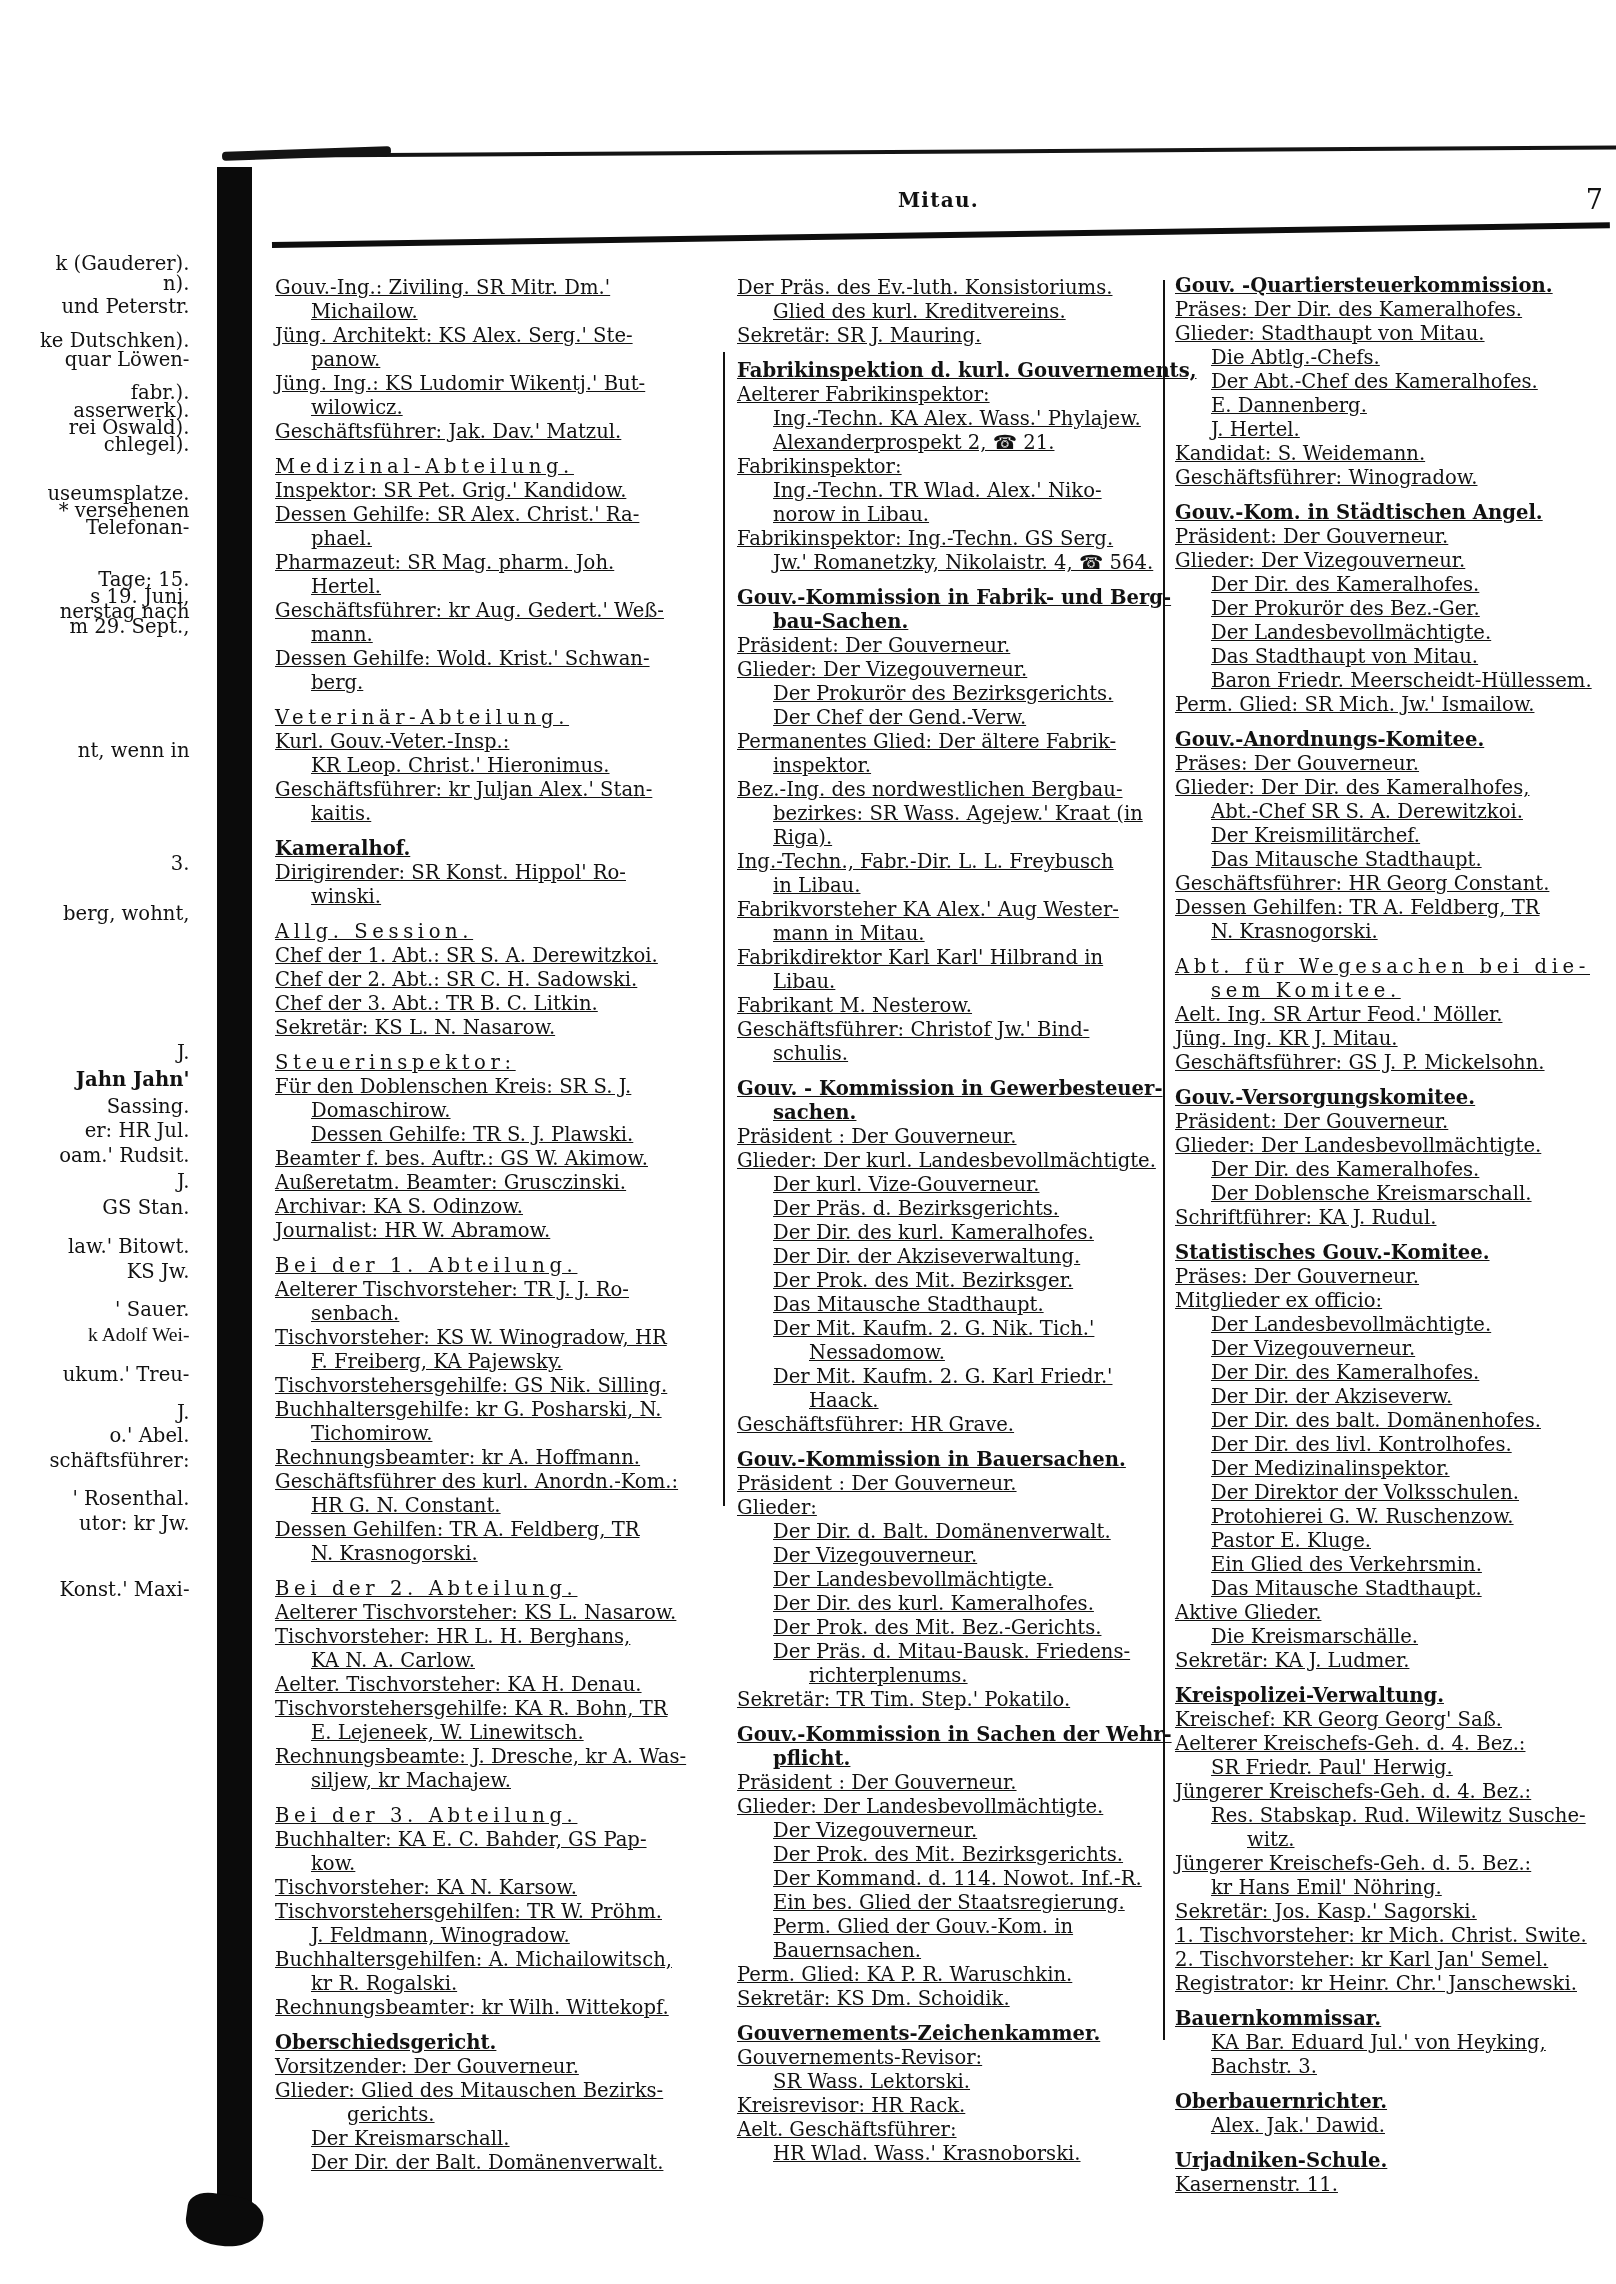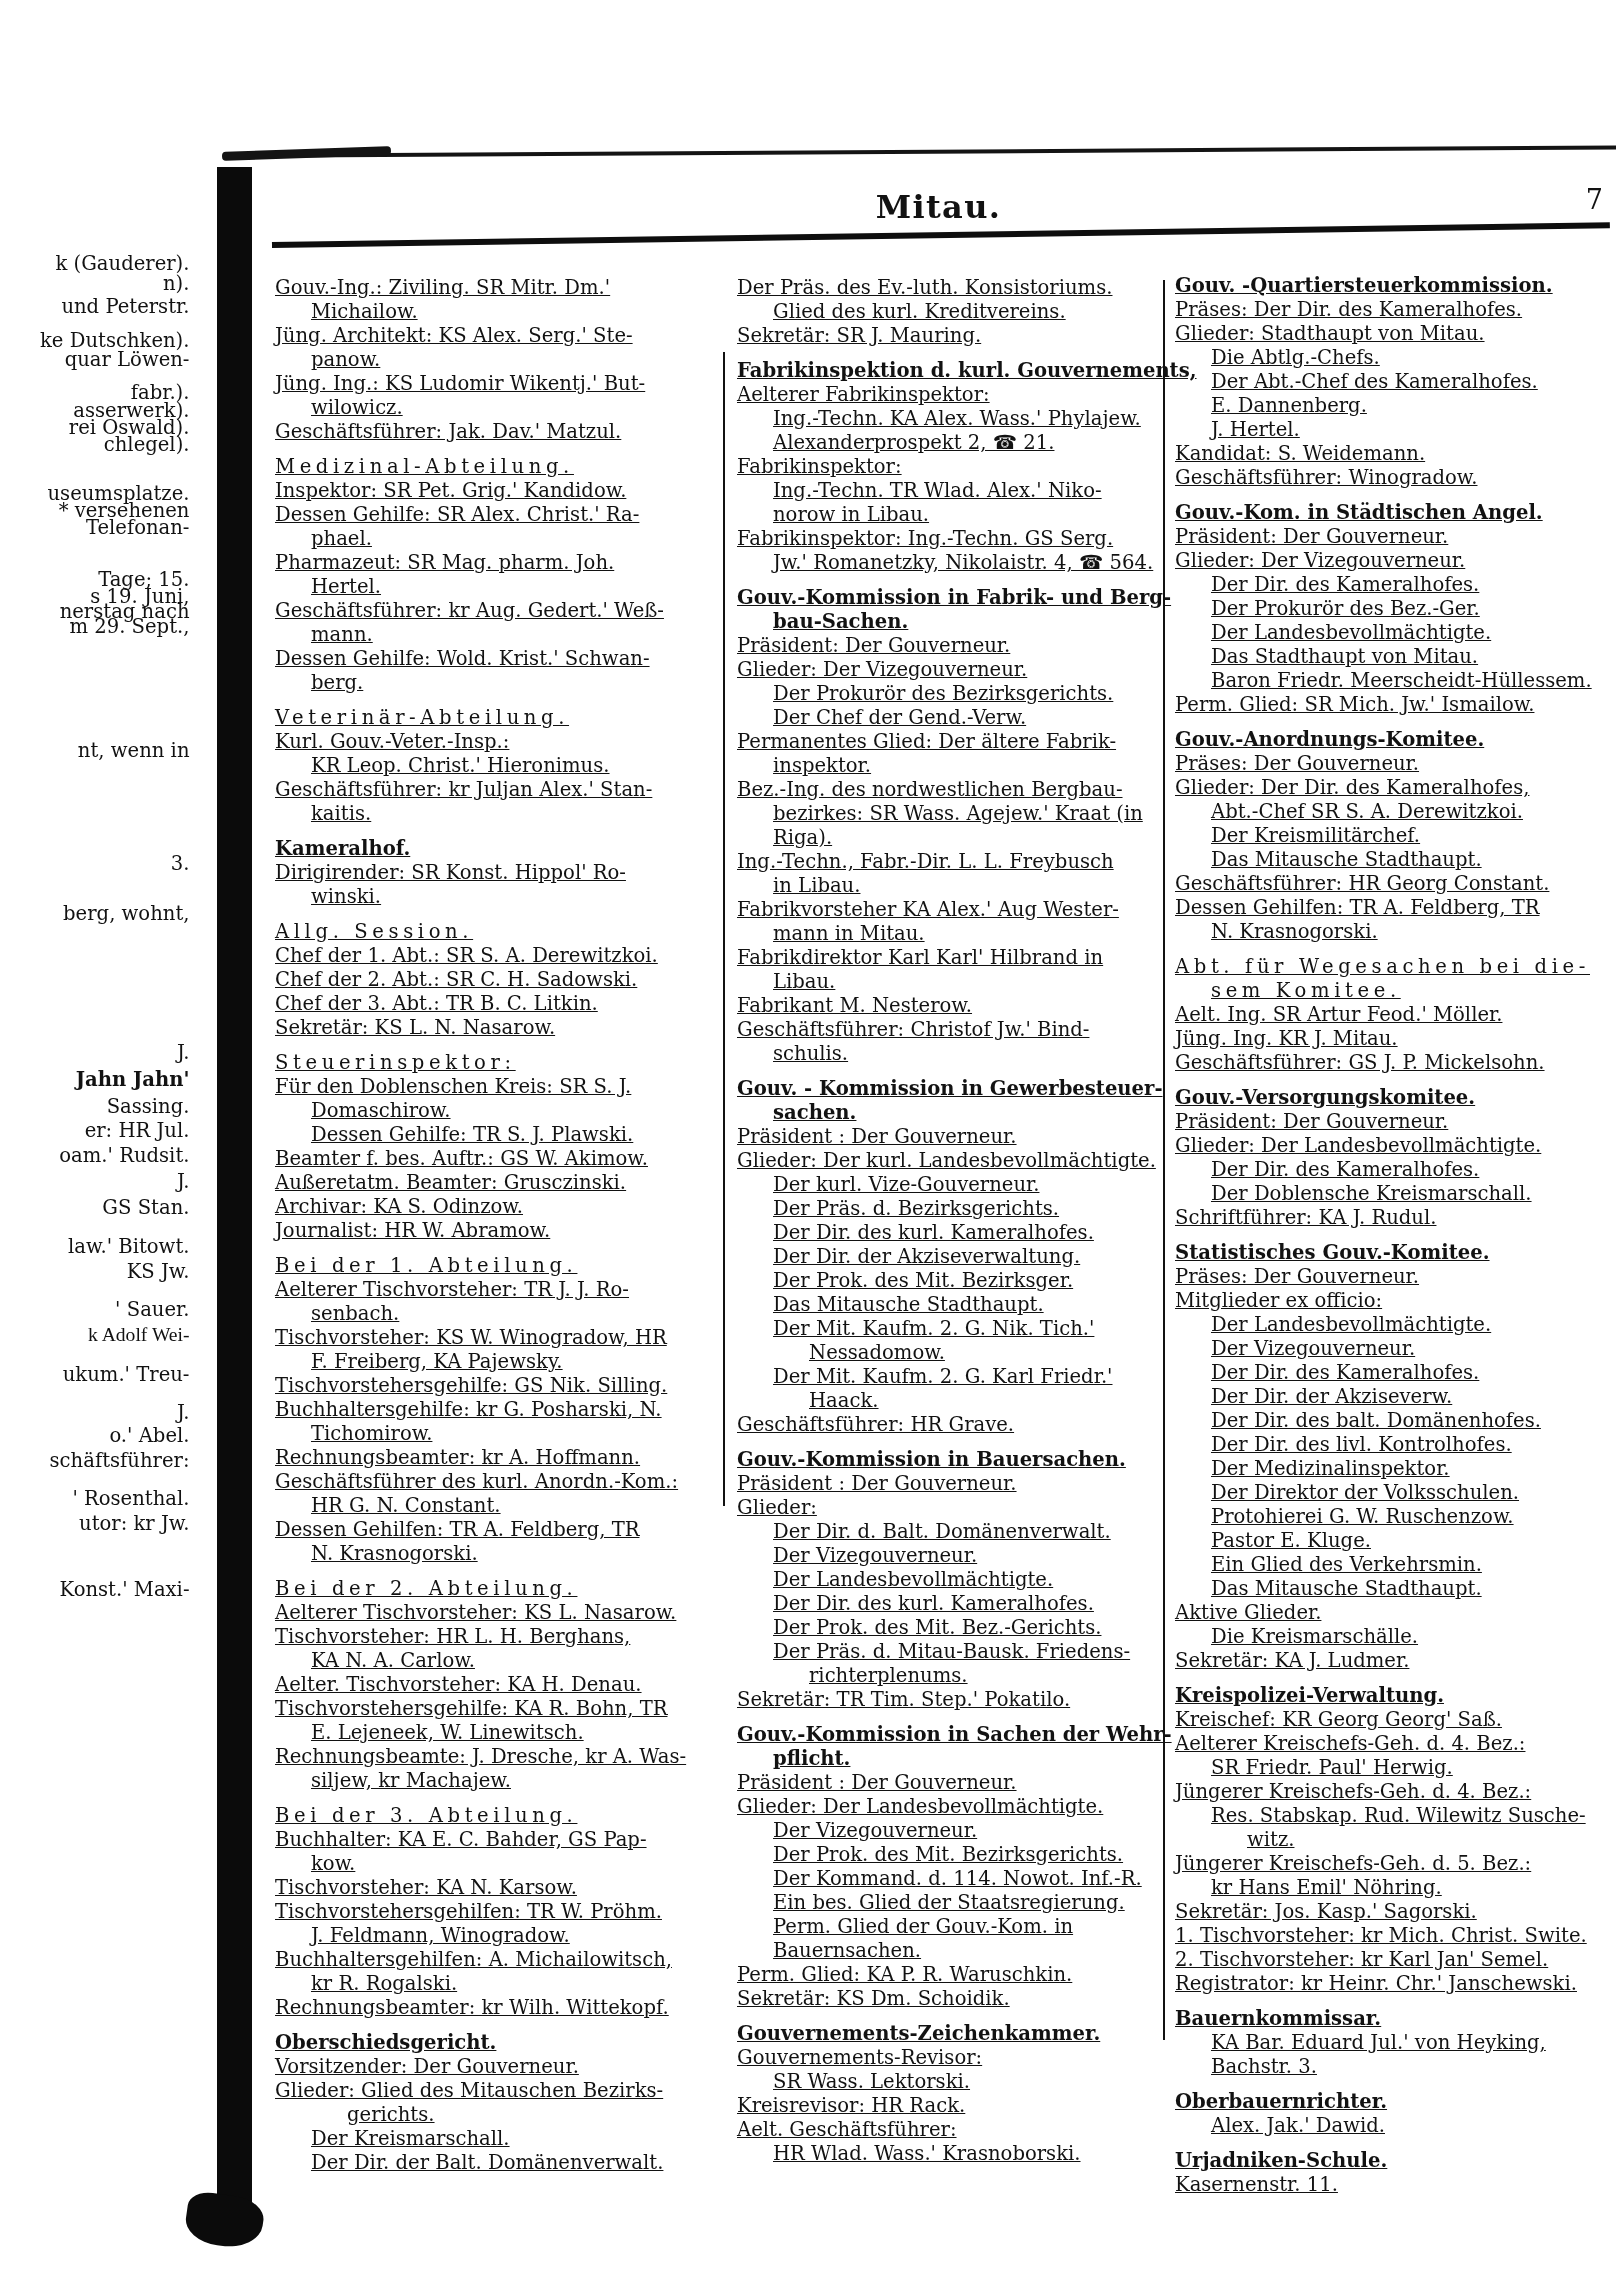--- a/index.html
+++ b/index.html
@@ -8,21 +8,21 @@
     background:#ffffff;color:#121212;
     font-family:"DejaVu Serif", serif;
     overflow:hidden;
   }
   
   .top-edge{position:absolute;left:225px;top:154px;width:1392px;height:3.9px;background:#141414;transform:rotate(-0.35deg);transform-origin:left center;}
   .top-edge-blob{position:absolute;left:222px;top:149px;width:169px;height:9px;background:#141414;transform:rotate(-2deg);border-radius:3.9px;}
   .spine{position:absolute;left:217px;top:167px;width:35px;height:2053px;background:#0b0b0b;}
   .spine-foot{position:absolute;left:186px;top:2195px;width:77px;height:51px;background:#0b0b0b;border-radius:30% 40% 50% 45%;transform:rotate(8deg);}
   
-  .hdr-title{position:absolute;left:769px;top:188px;width:339px;text-align:center;font-size:32px;font-weight:bold;letter-spacing:1.3px;}
+  .hdr-title{position:absolute;left:769px;top:188px;width:339px;text-align:center;font-size:20px;font-weight:bold;letter-spacing:1.3px;}
   .hdr-page{position:absolute;left:1551px;top:184px;width:52px;text-align:right;font-size:27px;}
   .hdr-rule{position:absolute;left:272px;top:242px;width:1338px;height:5.9px;background:#0e0e0e;transform:rotate(-0.85deg);transform-origin:left center;}
   
   .margin-col{position:absolute;left:0;top:6px;width:196px;height:2284px;}
   .frag{position:absolute;right:6.5px;white-space:nowrap;font-size:19.6px;line-height:23.5px;text-align:right;}
   
   .col{position:absolute;text-decoration:underline;}
   #col1{left:275px;top:276px;width:451px;}
   #col2{left:737px;top:276px;width:429px;}
   #col3{left:1175px;top:274px;width:438px;}

